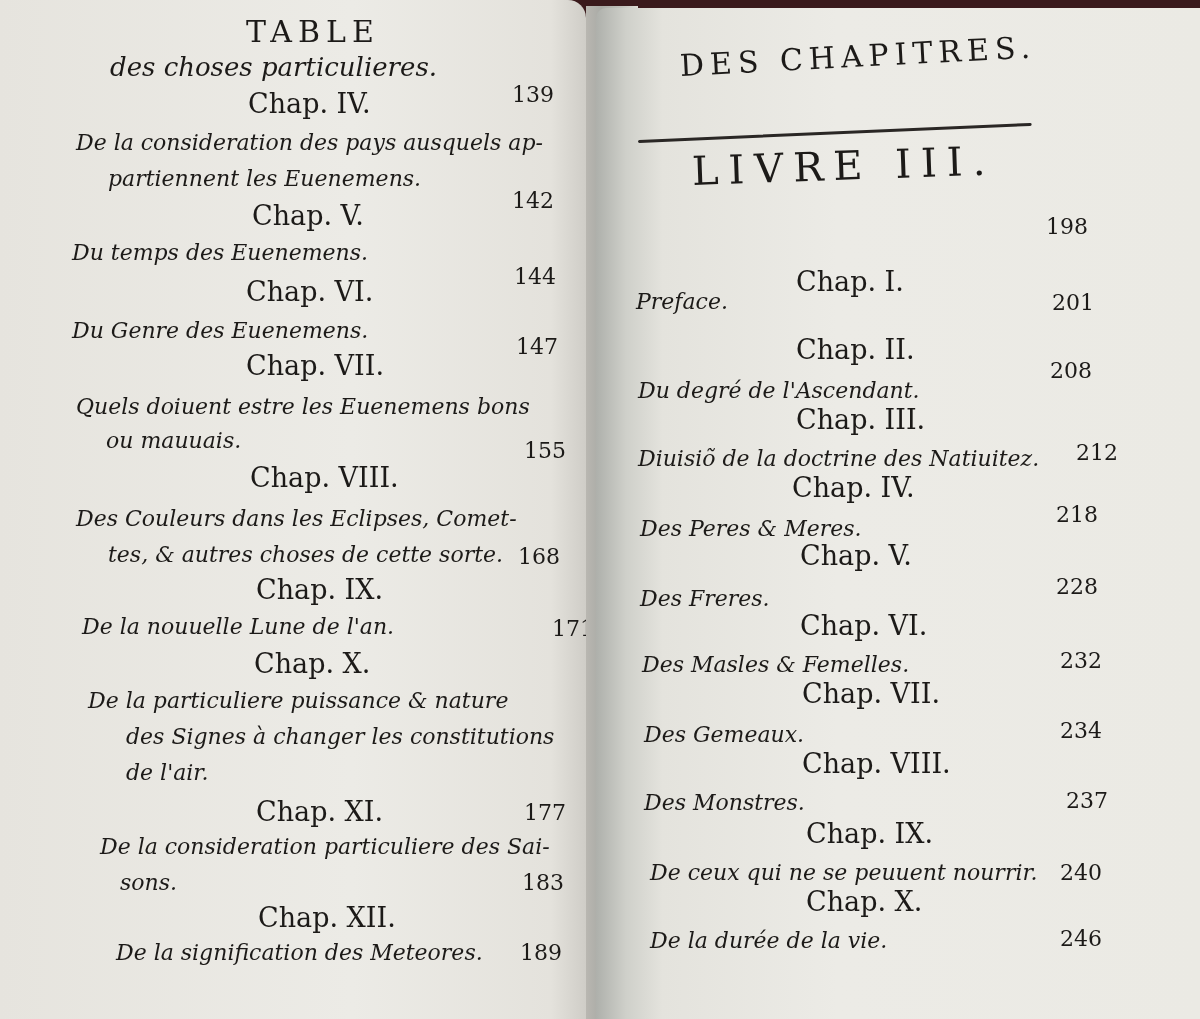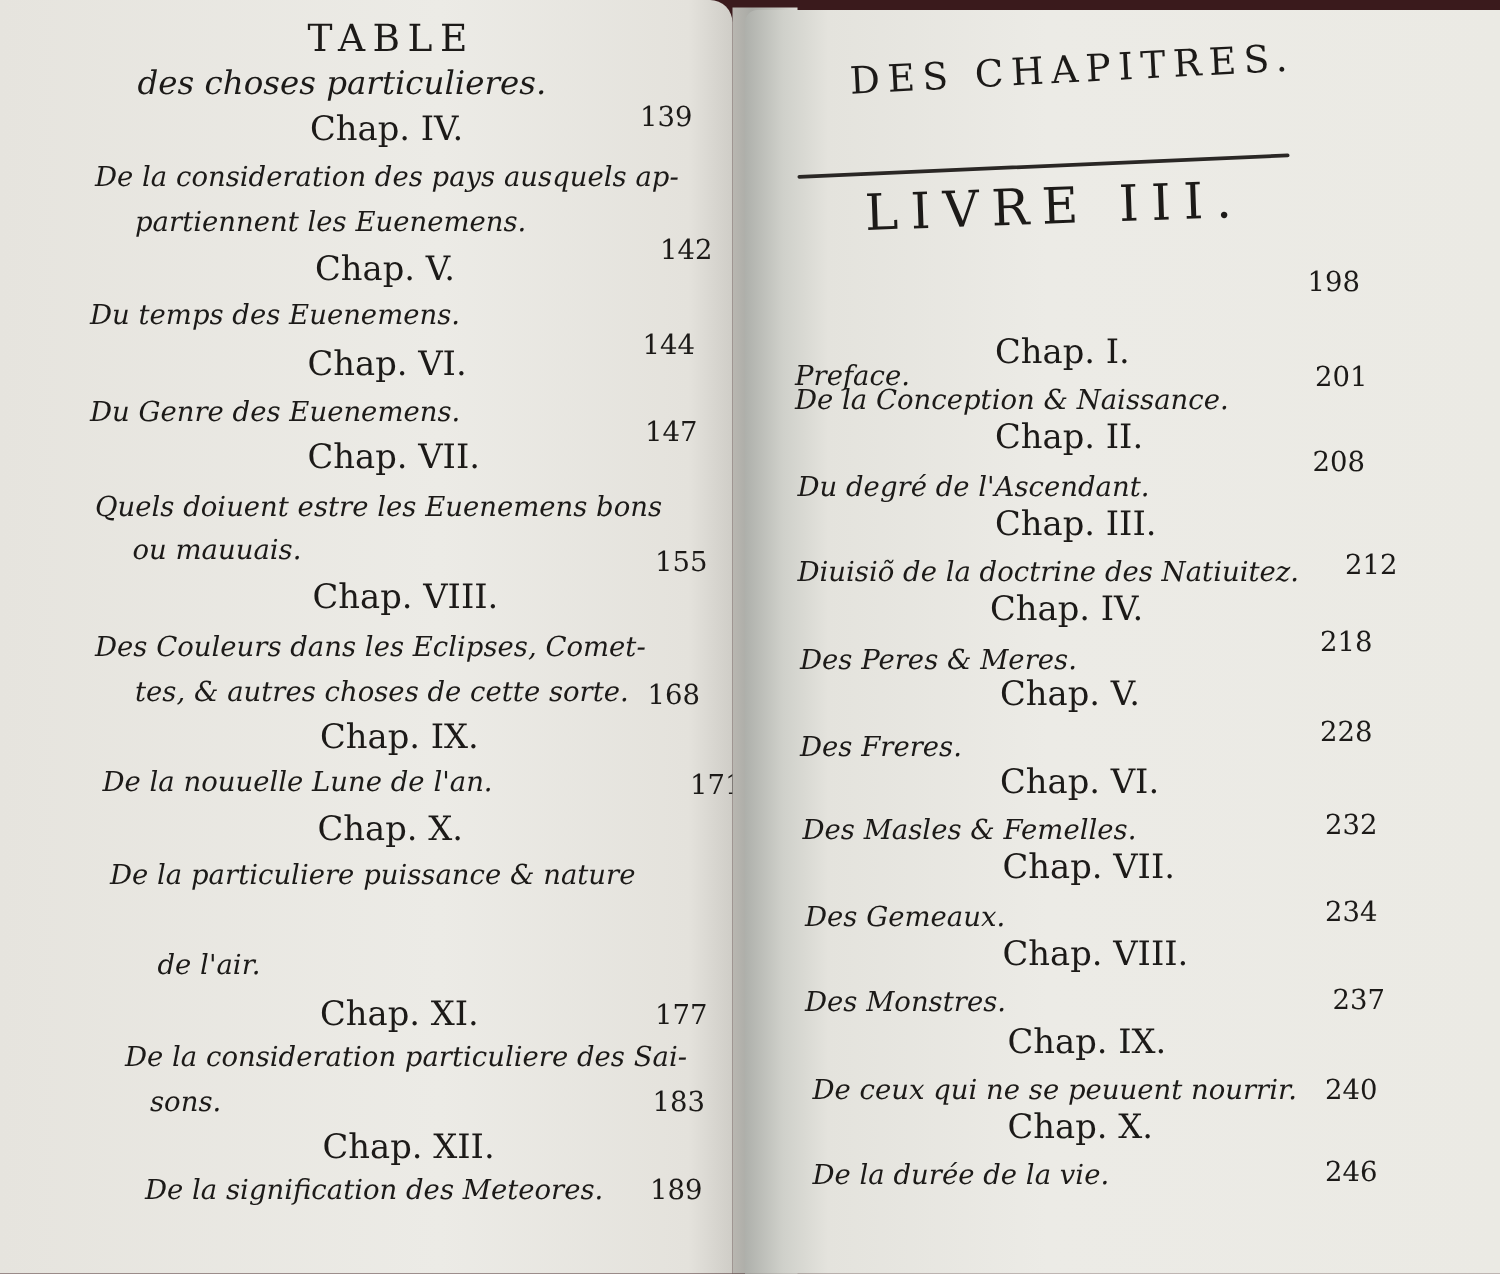--- a/index.html
+++ b/index.html
@@ -63,21 +63,21 @@
 <div class="spread">
 
   <div class="page page-left">
     <div class="hdr" style="left:246px; top:14px;">TABLE</div>
     <div class="subhdr" style="left:110px; top:52px;">des choses particulieres.</div>
     <div class="pg" style="left:512px; top:82px;">139</div>
 
     <div class="chap" style="left:248px; top:88px;">Chap. IV.</div>
     <div class="entry" style="left:76px; top:130px;">De la consideration des pays ausquels ap-</div>
     <div class="entry" style="left:108px; top:166px;">partiennent les Euenemens.</div>
-    <div class="pg" style="left:528px; top:188px;text-align:right;">142</div>
+    <div class="pg" style="left:512px; top:188px;text-align:right;">142</div>
 
     <div class="chap" style="left:252px; top:200px;">Chap. V.</div>
     <div class="entry" style="left:72px; top:240px;">Du temps des Euenemens.</div>
     <div class="pg" style="left:514px; top:264px;">144</div>
 
     <div class="chap" style="left:246px; top:276px;">Chap. VI.</div>
     <div class="entry" style="left:72px; top:318px;">Du Genre des Euenemens.</div>
     <div class="pg" style="left:516px; top:334px;">147</div>
 
     <div class="chap" style="left:246px; top:350px;">Chap. VII.</div>
@@ -89,20 +89,21 @@
     <div class="entry" style="left:76px; top:506px;">Des Couleurs dans les Eclipses, Comet-</div>
     <div class="entry" style="left:108px; top:542px;">tes, &amp; autres choses de cette sorte.</div>
     <div class="pg" style="left:518px; top:544px;">168</div>
 
     <div class="chap" style="left:256px; top:574px;">Chap. IX.</div>
     <div class="entry" style="left:82px; top:614px;">De la nouuelle Lune de l'an.</div>
     <div class="pg" style="left:522px; top:616px;margin-left:30px;">171</div>
 
     <div class="chap" style="left:254px; top:648px;">Chap. X.</div>
     <div class="entry" style="left:88px; top:688px;">De la particuliere puissance &amp; nature</div>
+    <div class="entry" style="left:126px; top:724px;">des Signes à changer les constitutions</div>
     <div class="entry" style="left:126px; top:760px;">de l'air.</div>
     <div class="pg" style="left:524px; top:760px;margin-top:40px;">177</div>
 
     <div class="chap" style="left:256px; top:796px;">Chap. XI.</div>
     <div class="entry" style="left:100px; top:834px;">De la consideration particuliere des Sai-</div>
     <div class="entry" style="left:120px; top:870px;">sons.</div>
     <div class="pg" style="left:522px; top:870px;">183</div>
 
     <div class="chap" style="left:258px; top:902px;">Chap. XII.</div>
     <div class="entry" style="left:116px; top:940px;">De la signification des Meteores.</div>
@@ -115,21 +116,20 @@
     <div class="hdr" style="left:84px; top:40px; transform: rotate(-3deg); transform-origin:left center;">DES CHAPITRES.</div>
 
     <div class="rule" style="left:42px; top:132px; width:394px; transform: rotate(-2.5deg);"></div>
 
     <div class="livre" style="left:96px; top:140px; transform: rotate(-2deg); transform-origin:left center;">LIVRE III.</div>
 
     <div class="entry" style="left:40px; top:238px;margin-top:43px;">Preface.</div>
     <div class="pg" style="left:450px; top:206px;">198</div>
 
     <div class="chap" style="left:200px; top:258px;">Chap. I.</div>
-    <div class="entry" style="left:40px; top:300px;">De la Conception &amp; Naissance.</div>
     <div class="pg" style="left:456px; top:282px;">201</div>
 
     <div class="chap" style="left:200px; top:326px;">Chap. II.</div>
     <div class="entry" style="left:42px; top:370px;">Du degré de l'Ascendant.</div>
     <div class="pg" style="left:454px; top:350px;">208</div>
 
     <div class="chap" style="left:200px; top:396px;">Chap. III.</div>
     <div class="entry" style="left:42px; top:438px;">Diuisiõ de la doctrine des Natiuitez.</div>
     <div class="pg" style="left:480px; top:432px;">212</div>
 

